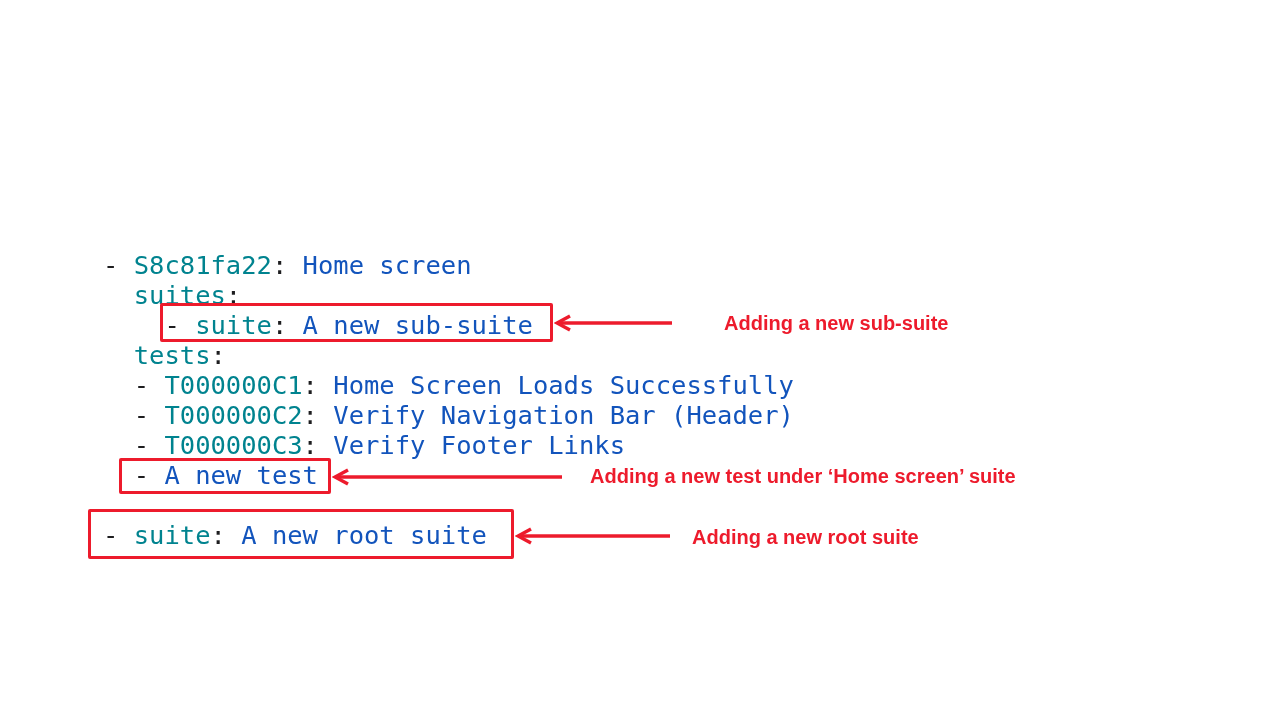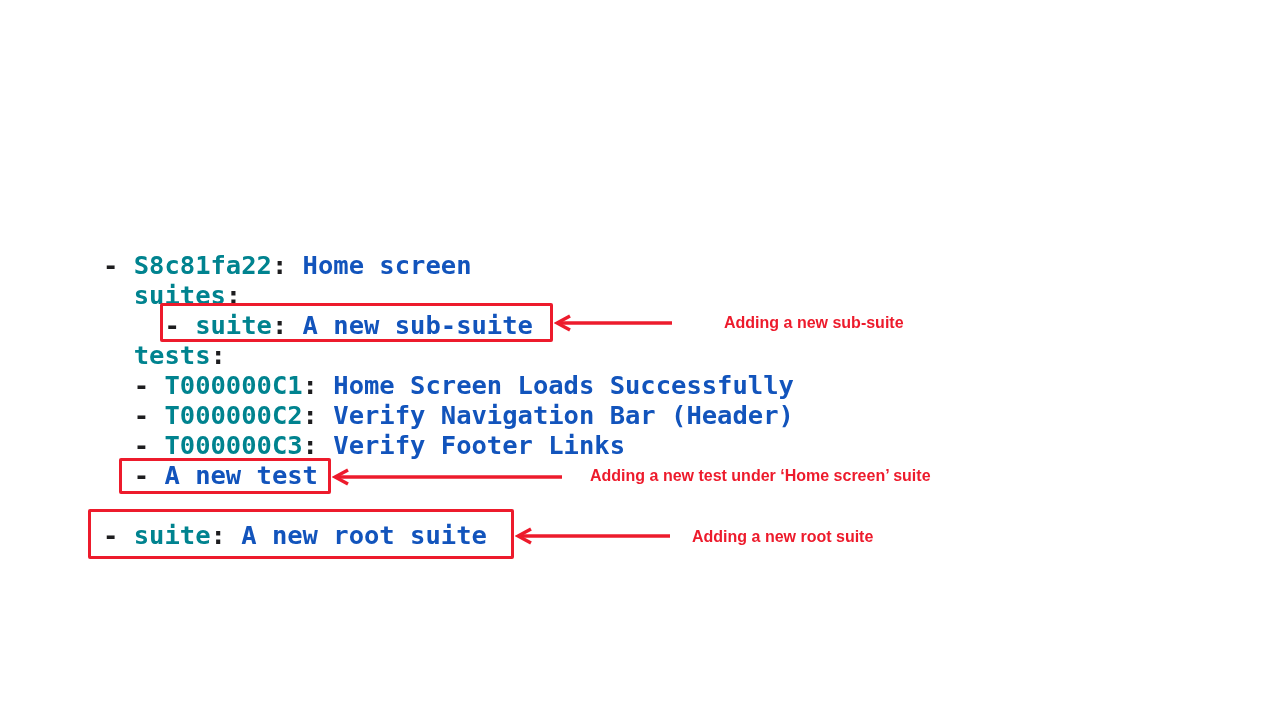--- a/index.html
+++ b/index.html
@@ -12,21 +12,21 @@
   }
   
   .code{
     position:absolute;
     left:103px;top:250px;
     font-family:"DejaVu Sans Mono",monospace;
     font-size:25.5px;
     line-height:30px;
     white-space:pre;
   }
-  .code-line{height:30px;font-weight:bold;}
+  .code-line{height:30px;}
   .seg-punct{color:var(--punct,#1d1d1f);}
   .seg-key{color:var(--key,#00838f);}
   .seg-value{color:var(--value,#1254bc);}
   
   .hl-box{
     position:absolute;
     border:3.5px solid var(--red,#ed1b2c);
     border-radius:2px;
     background:transparent;
     box-sizing:border-box;
@@ -37,21 +37,21 @@
     stroke:var(--red,#ed1b2c);
     stroke-width:3.5;
     fill:none;
   }
   
   .callout{
     position:absolute;
     color:var(--red,#ed1b2c);
     font-family:"Liberation Sans",sans-serif;
     font-weight:700;
-    font-size:16px;
+    font-size:20px;
     line-height:22px;
     white-space:nowrap;
   }
 </style>
 </head>
 <body>
 
 <div class="canvas">
 
   <div class="code"><div class="code-line"><span class="seg-punct">- </span><span class="seg-key">S8c81fa22</span><span class="seg-punct">: </span><span class="seg-value">Home screen</span></div><div class="code-line"><span class="seg-punct">  </span><span class="seg-key">suites</span><span class="seg-punct">:</span></div><div class="code-line"><span class="seg-punct">    - </span><span class="seg-key">suite</span><span class="seg-punct">: </span><span class="seg-value">A new sub-suite</span></div><div class="code-line"><span class="seg-punct">  </span><span class="seg-key">tests</span><span class="seg-punct">:</span></div><div class="code-line"><span class="seg-punct">  - </span><span class="seg-key">T000000C1</span><span class="seg-punct">: </span><span class="seg-value">Home Screen Loads Successfully</span></div><div class="code-line"><span class="seg-punct">  - </span><span class="seg-key">T000000C2</span><span class="seg-punct">: </span><span class="seg-value">Verify Navigation Bar (Header)</span></div><div class="code-line"><span class="seg-punct">  - </span><span class="seg-key">T000000C3</span><span class="seg-punct">: </span><span class="seg-value">Verify Footer Links</span></div><div class="code-line"><span class="seg-punct">  - </span><span class="seg-value">A new test</span></div><div class="code-line">&nbsp;</div><div class="code-line"><span class="seg-punct">- </span><span class="seg-key">suite</span><span class="seg-punct">: </span><span class="seg-value">A new root suite</span></div></div>

